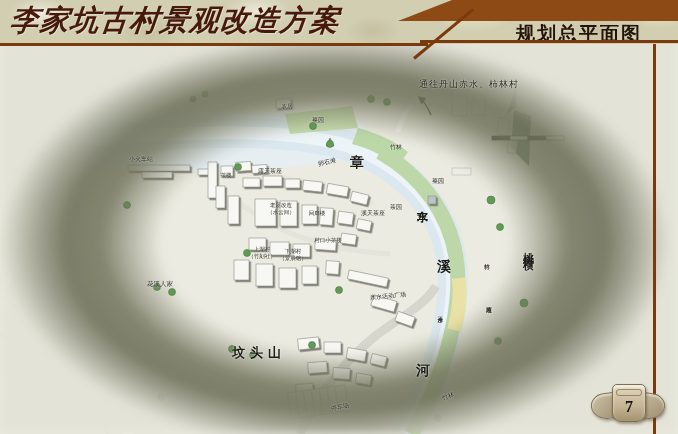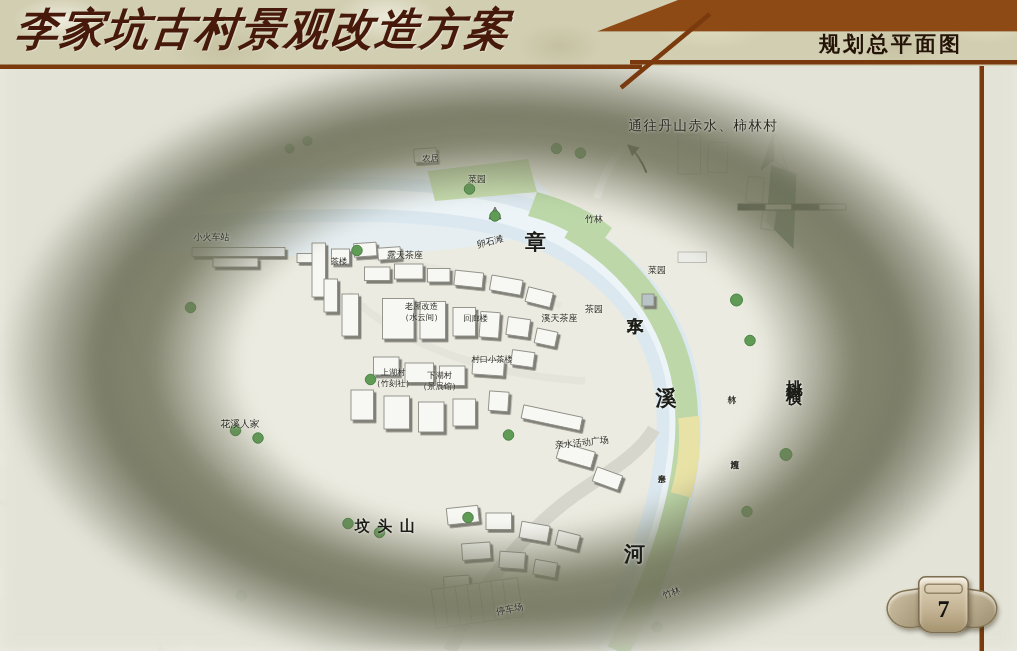--- a/index.html
+++ b/index.html
@@ -17,21 +17,21 @@
       radial-gradient(ellipse 44px 22px at 88% 70%, rgba(186,182,146,.5), rgba(0,0,0,0) 70%),
       radial-gradient(ellipse 50px 26px at 97% 25%, rgba(248,244,216,.5), rgba(0,0,0,0) 70%);}
   .main-title{position:absolute;left:10px;top:5px;z-index:22;font-size:29px;line-height:1.1;
     color:#46190a;font-family:"Liberation Serif",serif;font-style:italic;font-weight:700;
     letter-spacing:1px;transform:skewX(-6deg);text-shadow:1px 1px 0 rgba(255,255,255,.3);}
   .title-underline{position:absolute;left:0;top:43px;width:428px;height:3px;background:#7b3a0e;z-index:22;}
   .diag-slash{position:absolute;left:414px;top:57px;width:77px;height:3px;background:#7b3a0e;
     transform-origin:0 50%;transform:rotate(-39.7deg);z-index:22;}
   .header-band{position:absolute;left:0;top:0;width:678px;height:21px;background:#8d4a15;
     border-bottom:1px solid #5e2c0a;clip-path:polygon(452px 0,678px 0,678px 21px,398px 21px);z-index:21;}
-  .section-title{position:absolute;right:36px;top:21px;z-index:22;font-size:14px;font-weight:700;
+  .section-title{position:absolute;right:36px;top:21px;z-index:22;font-size:19px;font-weight:700;
     color:#241307;letter-spacing:2px;font-family:"Liberation Serif",serif;}
   .subtitle-line{position:absolute;left:420px;top:40px;width:258px;height:3px;background:#7b3a0e;z-index:22;}
   .v-rule{position:absolute;left:653px;top:18px;width:3px;height:416px;background:#7b3a0e;z-index:15;}
   
   .plan-svg{position:absolute;left:0;top:0;z-index:1;}
   .vignette{position:absolute;left:0;top:0;width:678px;height:434px;z-index:5;pointer-events:none;
     filter:blur(5px);
     background:
       radial-gradient(ellipse 345px 215px at 335px 242px, rgba(235,235,225,0) 0 78%, rgba(233,233,222,.95) 97%),
       radial-gradient(ellipse 300px 188px at 335px 242px, rgba(0,0,0,0) 0 58%, rgba(113,115,91,.85) 78%, rgba(104,106,84,.92) 100%);}
@@ -230,21 +230,21 @@
       <div class="map-label" style="left: 262px; top: 257px; font-size: 5.5px; transform: translate(-50%, -50%);">（竹刻社）</div>
       <div class="map-label" style="left: 293px; top: 252px; font-size: 5.5px; transform: translate(-50%, -50%);">下湖村</div>
       <div class="map-label" style="left: 293px; top: 259px; font-size: 5.5px; transform: translate(-50%, -50%);">（景展馆）</div>
       <div class="map-label v big" style="left: 528px; top: 248px; font-size: 11px; letter-spacing: 3px; transform: translate(-50%, -50%);">桃树横</div>
       <div class="map-label v" style="left: 487px; top: 259px; font-size: 6px; transform: translate(-50%, -50%);">竹林</div>
       <div class="map-label big" style="left: 444px; top: 267px; font-size: 14px; transform: translate(-50%, -50%);">溪</div>
       <div class="map-label v" style="left: 489px; top: 302px; font-size: 6px; transform: translate(-50%, -50%);">河埠改造</div>
       <div class="map-label v" style="left: 440px; top: 312px; font-size: 5.5px; transform: translate(-50%, -50%);">亲水平台</div>
       <div class="map-label" style="left: 388px; top: 296px; font-size: 6px; transform: translate(-50%, -50%) rotate(-6deg);">亲水活动广场</div>
       <div class="map-label" style="left: 160px; top: 284px; font-size: 6.5px; transform: translate(-50%, -50%);">花溪人家</div>
-      <div class="map-label big" style="left: 259px; top: 352px; font-size: 10px; letter-spacing: 5px; transform: translate(-50%, -50%);">坟头山</div>
+      <div class="map-label big" style="left: 259px; top: 352px; font-size: 13px; letter-spacing: 5px; transform: translate(-50%, -50%);">坟头山</div>
       <div class="map-label big" style="left: 423px; top: 371px; font-size: 14px; transform: translate(-50%, -50%);">河</div>
       <div class="map-label" style="left: 340px; top: 407px; font-size: 6px; transform: translate(-50%, -50%) rotate(-12deg);">停车场</div>
       <div class="map-label" style="left: 448px; top: 396px; font-size: 6px; transform: translate(-50%, -50%) rotate(-20deg);">竹林</div>
     </div>
 
   <div class="header-stone"></div>
   <div class="header-band"></div>
   <div class="main-title">李家坑古村景观改造方案</div>
   <div class="title-underline"></div>
   <div class="diag-slash"></div>

